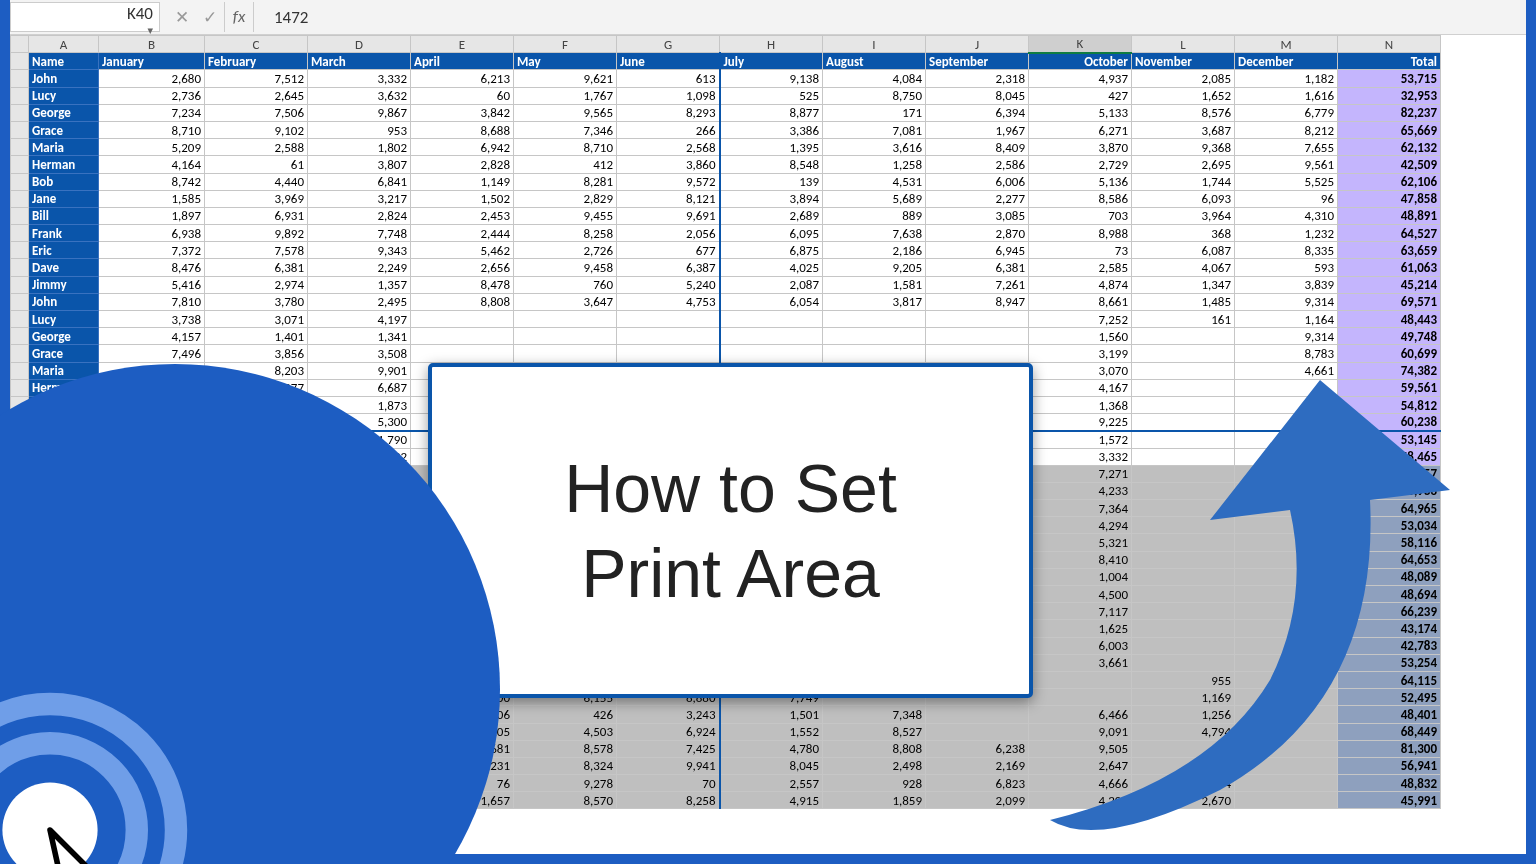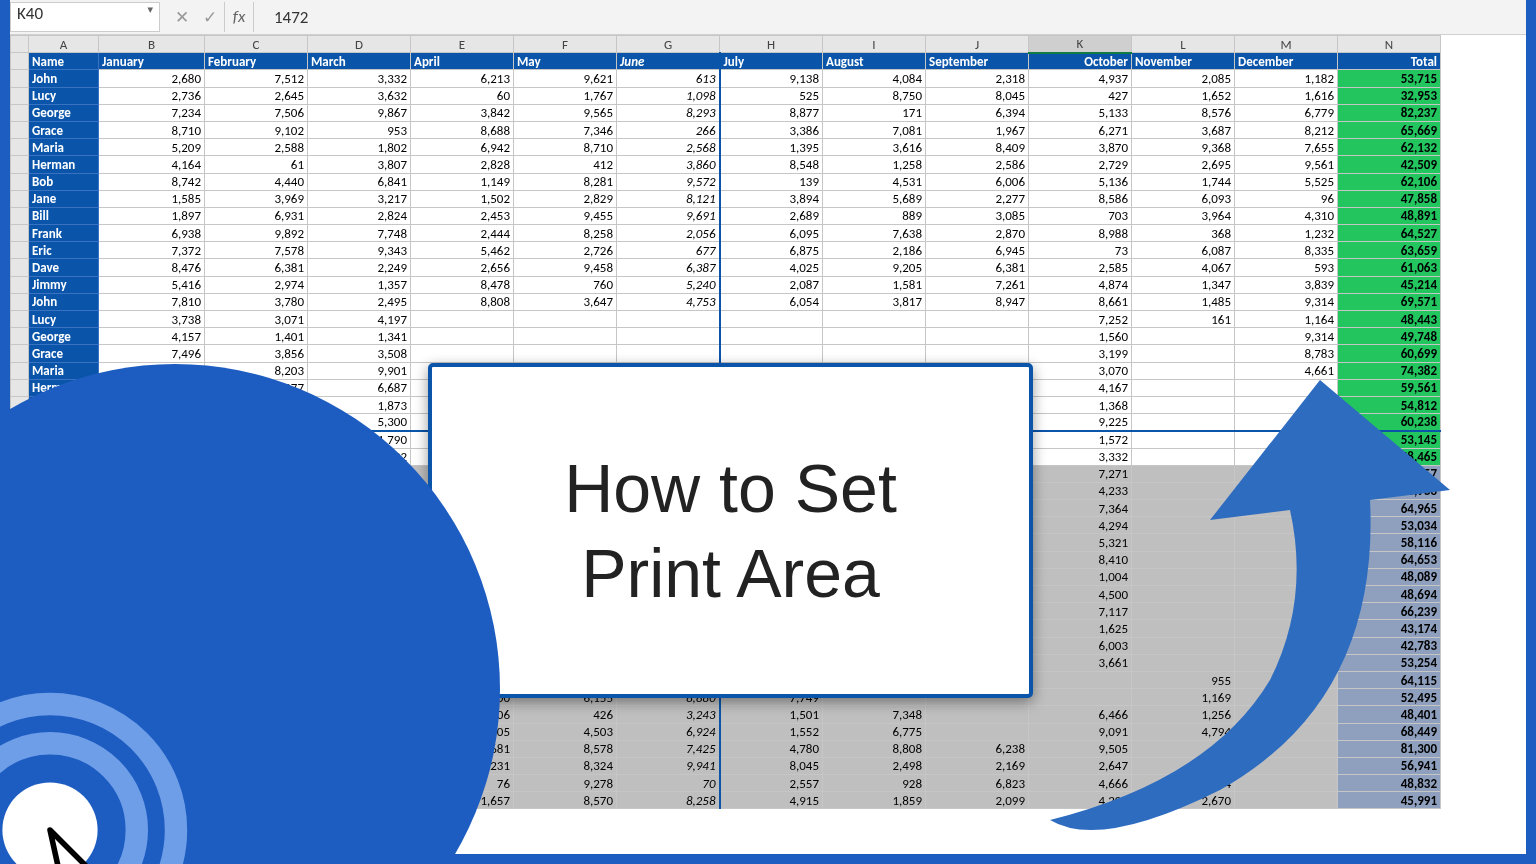--- a/index.html
+++ b/index.html
@@ -1,43 +1,43 @@
 <!DOCTYPE html>
 <html><head>
 <meta charset="utf-8">
 <style>
  * { box-sizing: border-box; margin:0; padding:0; }
  body { font-family: Calibri, Arial, sans-serif; background:#1d5dc2; overflow:hidden; width:1536px; height:864px; position:relative; }
  .frame { position:absolute; left:10px; top:0; right:10px; bottom:10px; background:#fff; overflow:hidden; }
  .formula-bar { height:35px; background:#f3f3f3; border-bottom:1px solid #d0d0d0; display:flex; align-items:center; font-size:17px; color:#333; }
- .name-box { width:150px; height:30px; border:1px solid #ccc; background:#fff; margin:0 8px 0 0; padding:0 6px; display:flex; align-items:flex-start; position:relative; }
+ .name-box { width:150px; height:30px; border:1px solid #ccc; background:#fff; margin:0 8px 0 0; padding:0 6px; display:flex; align-items:flex-end; position:relative;flex-direction:column; }
  .name-box .caret { margin-left:auto; color:#666; font-size:11px; }
  .fx-btn { width:30px; text-align:center; font-style:italic; color:#666; border-left:1px solid #ccc; border-right:1px solid #ccc; height:30px; line-height:30px; }
  .fvalue { padding-left:20px; flex:1; }
  .btn-group { display:flex; align-items:center; }
  .ico-cancel,.ico-check { width:28px; text-align:center; color:#999; }
  table.sheet { border-collapse:collapse; font-size:13px; }
  table.sheet th, table.sheet td { border:1px solid #c6c6c6; height:17.2px; padding:0 3px; white-space:nowrap; }
  .colhdr th { background:#e6e6e6; color:#444; font-weight:normal; text-align:center; height:20px; position:relative; }
  .colhdr th.sel { background:#cfcfcf; border-bottom:2px solid #107c41; }
  .namec { background:#0a55aa; color:#fff; font-weight:bold; width:70px; text-align:left; border-color:#3972c0 !important;}
  .monthhdr td { background:#0a55aa; color:#fff; font-weight:bold; text-align:left; }
  .num { text-align:right; }
- .totc { background:#22c55e; font-weight:bold; text-align:right; }
+ .totc { background:#c4b5fd; font-weight:bold; text-align:right; }
  .grayr td { background:#bfbfbf; }
  .grayr .namec { background:#6c86a5; color:#d0d8e5;}
  .grayr .totc { background:#8ea0be; }
  .page-w { position:absolute; font-size:70px; color:rgba(120,120,120,0.35); font-family:Arial; pointer-events:none; font-weight:normal;}
  .overlay-box { position:absolute; left:428px; top:363px; width:605px; height:335px; background:#fff; border:4px solid #0a55aa; border-radius:5px; box-shadow:0 4px 14px rgba(0,0,0,0.4); display:flex; align-items:center; justify-content:center; font-size:68px; color:#222; font-family:Arial; line-height:1.25; text-align:center; font-weight:500;}
  .big-arrow { position:absolute; pointer-events:none; }
  .logo { position:absolute; left:-150px; bottom:-150px; width:650px; height:650px; border-radius:50%; background:#1d5dc2; }
  .logo-inner { position:absolute; left:60px; bottom:40px; }
  .logo-inner svg { width:280px; height:280px; }
  .scroll-inner { position:absolute; top:35px; left:0; right:0; bottom:0; overflow:hidden;}
- .pb-v { border-right:2px solid #0a55aa !important;font-style:italic; }
+ .pb-v { border-right:2px solid #0a55aa !important; }
  .pb-h td { border-bottom:2px solid #0a55aa !important; }
 </style>
 </head>
 <body>
 
 <div class="frame">
  <div class="formula-bar">
   <div class="name-box">
    <span>K40</span>
    <span class="caret">▾</span>
@@ -736,21 +736,21 @@
           <tr class=" grayr">
             <td style="width:18px;background:#e6e6e6;"></td>
             <td class="namec"></td>
             <td class="num"></td>
             <td class="num">2,557</td>
             <td class="num">7,742</td>
             <td class="num">5,205</td>
             <td class="num">4,503</td>
             <td class="num pb-v">6,924</td>
             <td class="num">1,552</td>
-            <td class="num">6,775</td>
+            <td class="num">8,527</td>
             <td class="num"></td>
             <td class="num">9,091</td>
             <td class="num">4,794</td>
             <td class="num"></td>
             <td class="totc">68,449</td>
           </tr>
           <tr class=" grayr">
             <td style="width:18px;background:#e6e6e6;"></td>
             <td class="namec"></td>
             <td class="num"></td>

